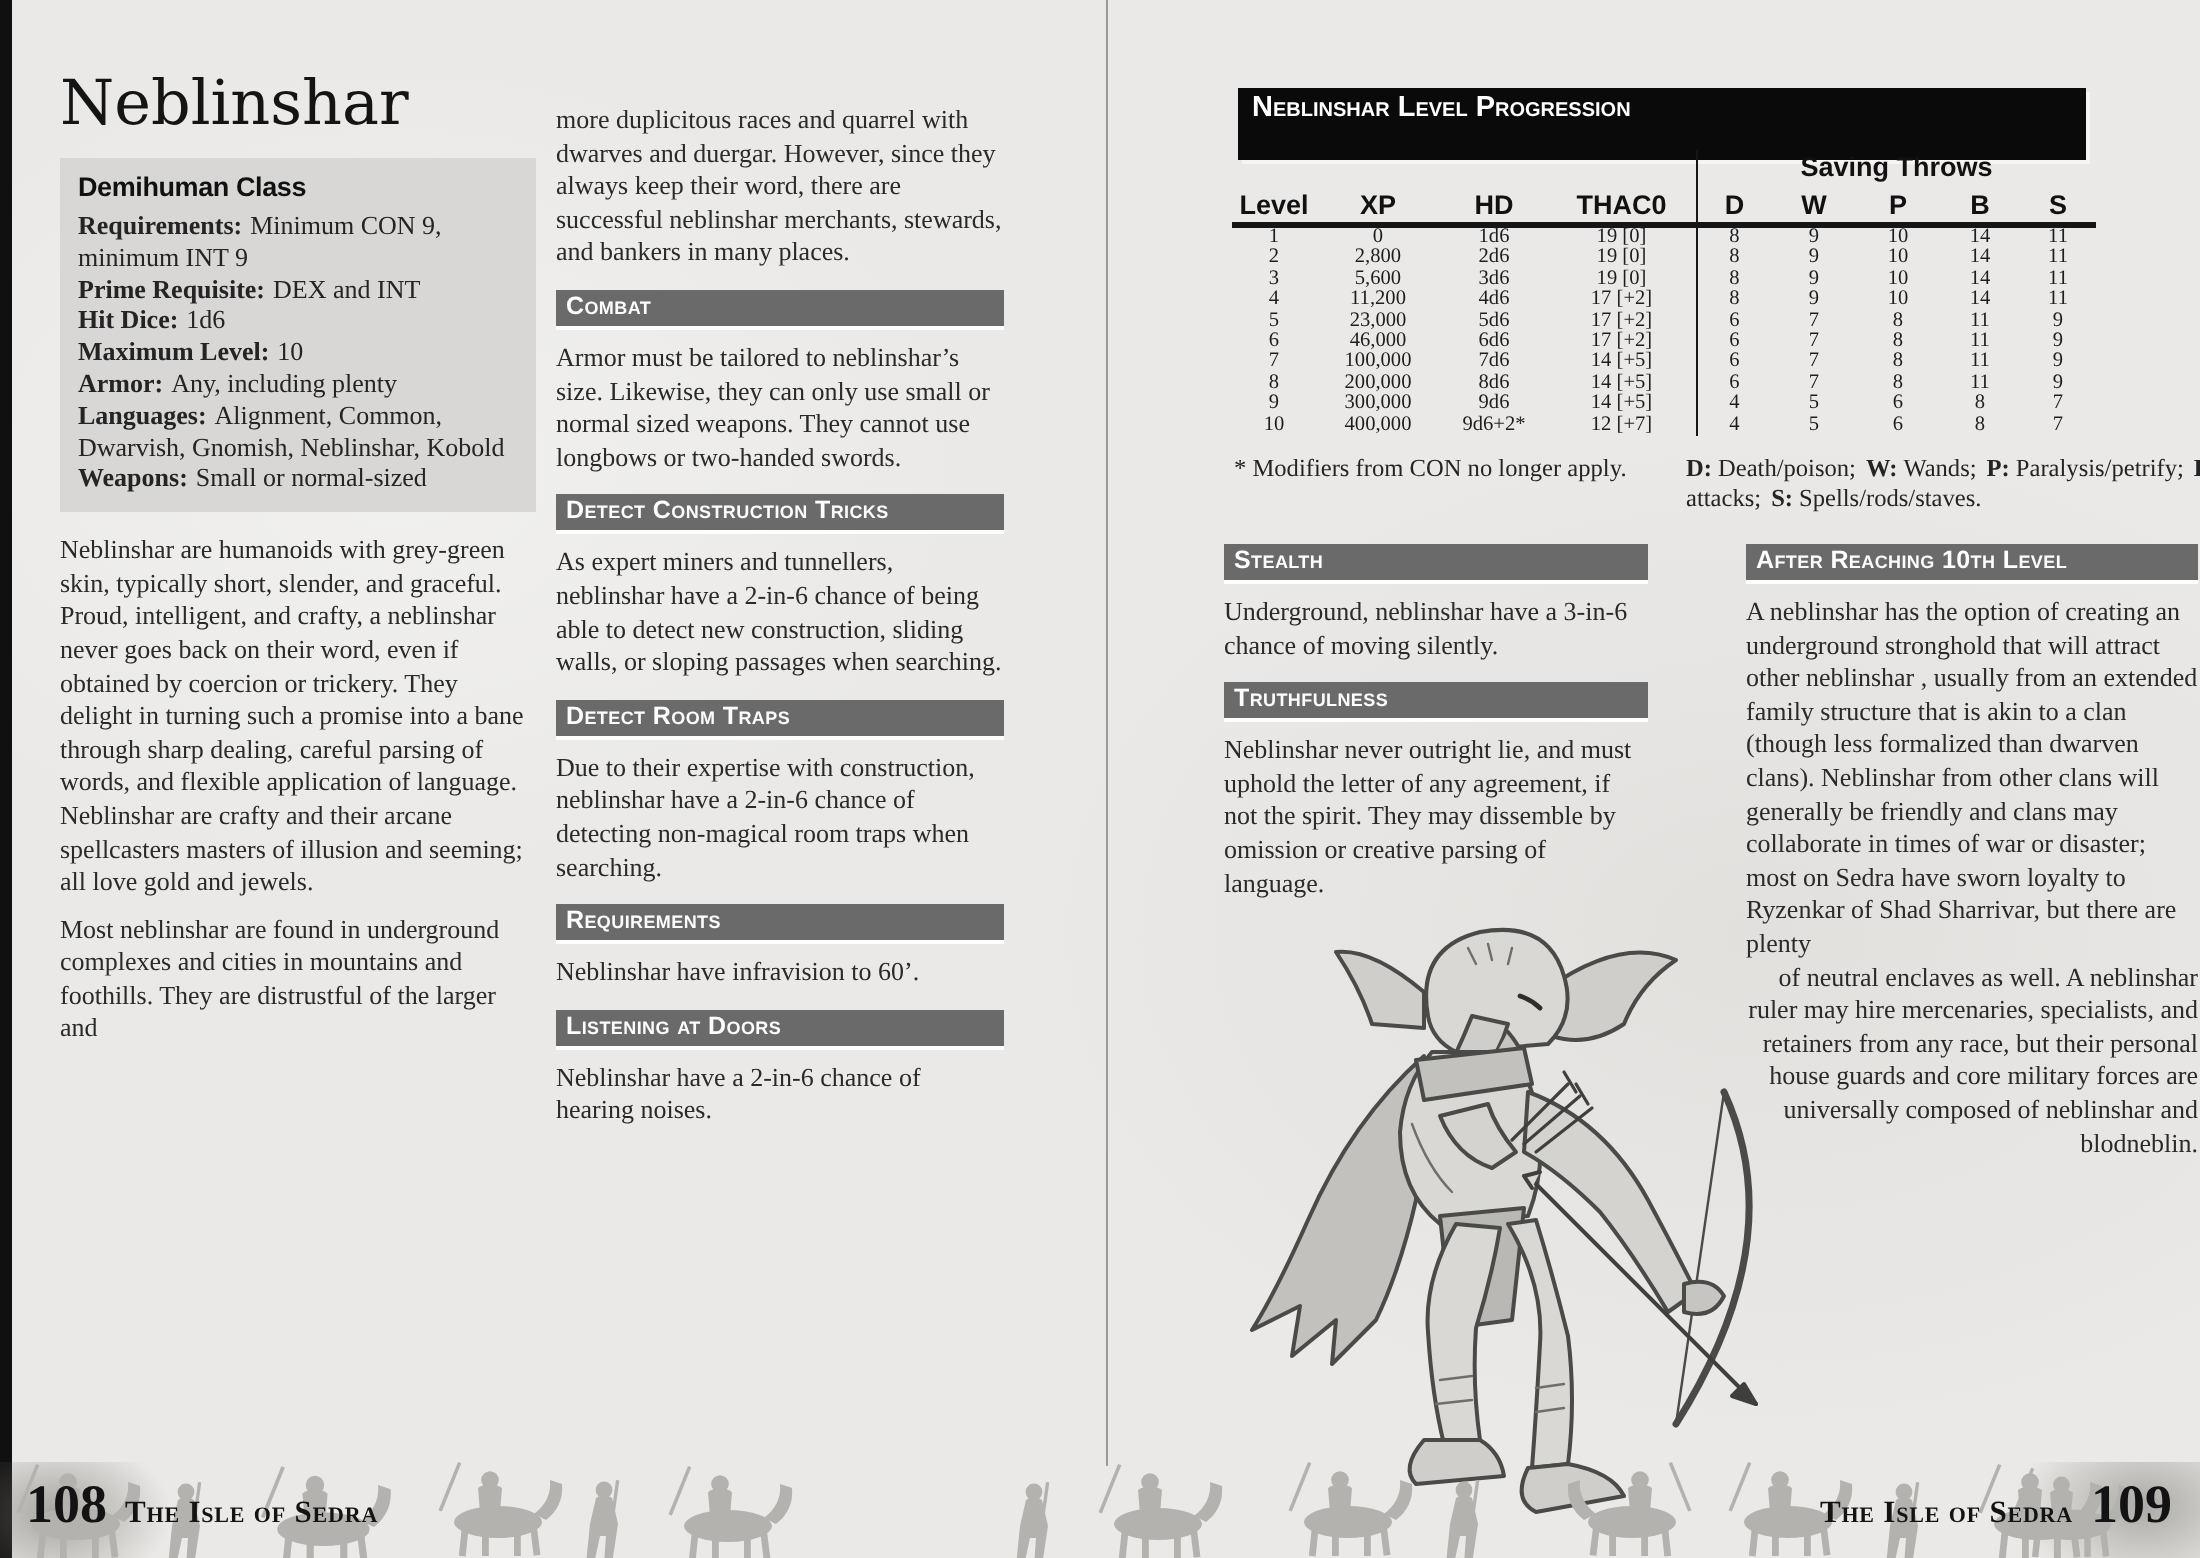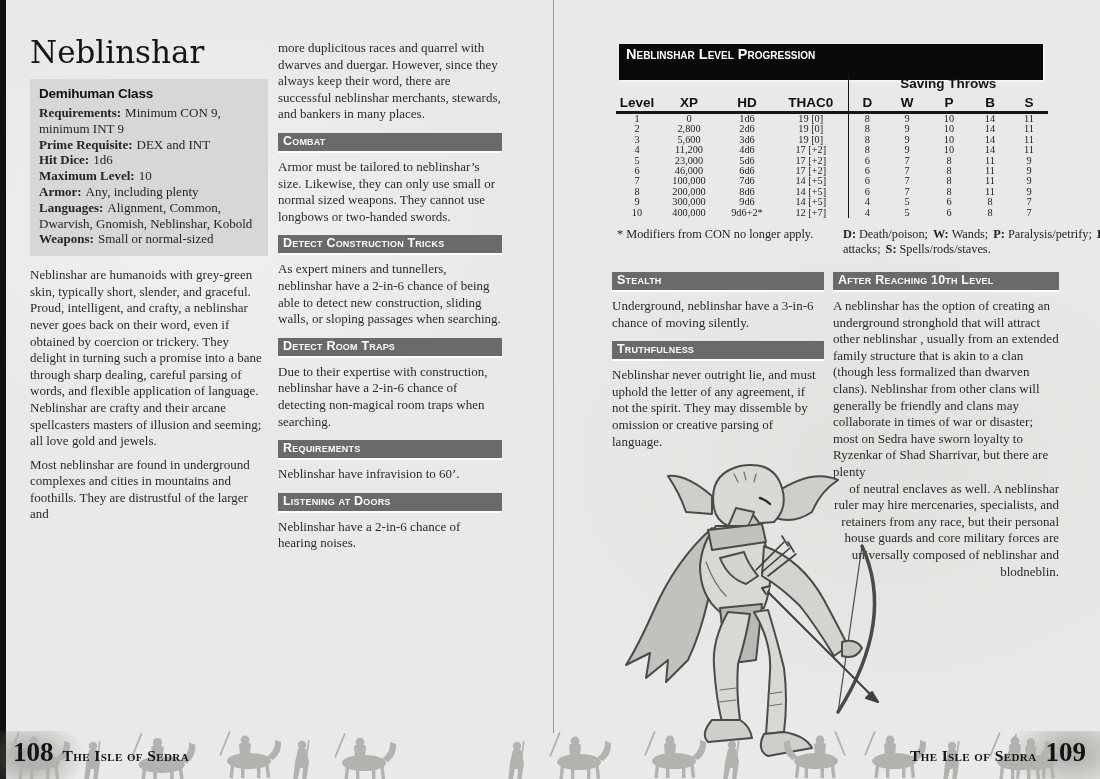--- a/index.html
+++ b/index.html
@@ -51,21 +51,21 @@
   tbody td{
     font-family:"Liberation Serif", serif;font-size:10.3px;line-height:10.4px;
     text-align:center;color:#1d1d1d;padding:0;
   }
   .divL{border-left:1.5px solid #161616;}
   .footnote{position:absolute;left:617px;top:227px;width:220px;font-size:12.3px;line-height:15px;}
   .legend{position:absolute;left:843px;top:227px;width:235px;font-size:12.3px;line-height:15px;}
   .legend b{margin-right:3px;}
   .legend span{margin-right:5px;}
   .rcolA{position:absolute;left:612px;top:272px;width:212px;}
-  .rcolB{position:absolute;left:833px;top:272px;width:226px;}
+  .rcolB{position:absolute;left:873px;top:272px;width:226px;}
   .wrap-right{text-align:right;}
   
   .goblin{position:absolute;left:616px;top:450px;width:295px;height:340px;}
   
   .frieze{
     position:absolute;left:0;top:731px;width:1100px;height:48px;
     background-image:
       radial-gradient(80px 55px at 28px 26px, rgba(110,108,102,.55), transparent 72%),
       radial-gradient(90px 60px at 1072px 22px, rgba(110,108,102,.5), transparent 72%);
   }
@@ -99,21 +99,21 @@
       <div class="cb-line"><b>Weapons:</b><span>Small or normal-sized</span></div>
     </div>
 
     <div class="body-text">
       <p class="para">Neblinshar are humanoids with grey-green skin, typically short, slender, and graceful. Proud, intelligent, and crafty, a neblinshar never goes back on their word, even if obtained by coercion or trickery. They delight in turning such a promise into a bane through sharp dealing, careful parsing of words, and flexible application of language. Neblinshar are crafty and their arcane spellcasters masters of illusion and seeming; all love gold and jewels.</p>
       <p class="para">Most neblinshar are found in underground complexes and cities in mountains and foothills. They are distrustful of the larger and</p>
     </div>
   </div>
 
   <div class="col2 body-text">
-    <p class="para" style="margin-top:0">more duplicitous races and quarrel with dwarves and duergar. However, since they always keep their word, there are successful neblinshar merchants, stewards, and bankers in many places.</p>
+    <p class="para" style="margin-top:12px">more duplicitous races and quarrel with dwarves and duergar. However, since they always keep their word, there are successful neblinshar merchants, stewards, and bankers in many places.</p>
 
     <div class="bar">Combat</div>
     <p class="para">Armor must be tailored to neblinshar’s size. Likewise, they can only use small or normal sized weapons. They cannot use longbows or two-handed swords.</p>
 
     <div class="bar">Detect Construction Tricks</div>
     <p class="para">As expert miners and tunnellers, neblinshar have a 2-in-6 chance of being able to detect new construction, sliding walls, or sloping passages when searching.</p>
 
     <div class="bar">Detect Room Traps</div>
     <p class="para">Due to their expertise with construction, neblinshar have a 2-in-6 chance of detecting non-magical room traps when searching.</p>
 

